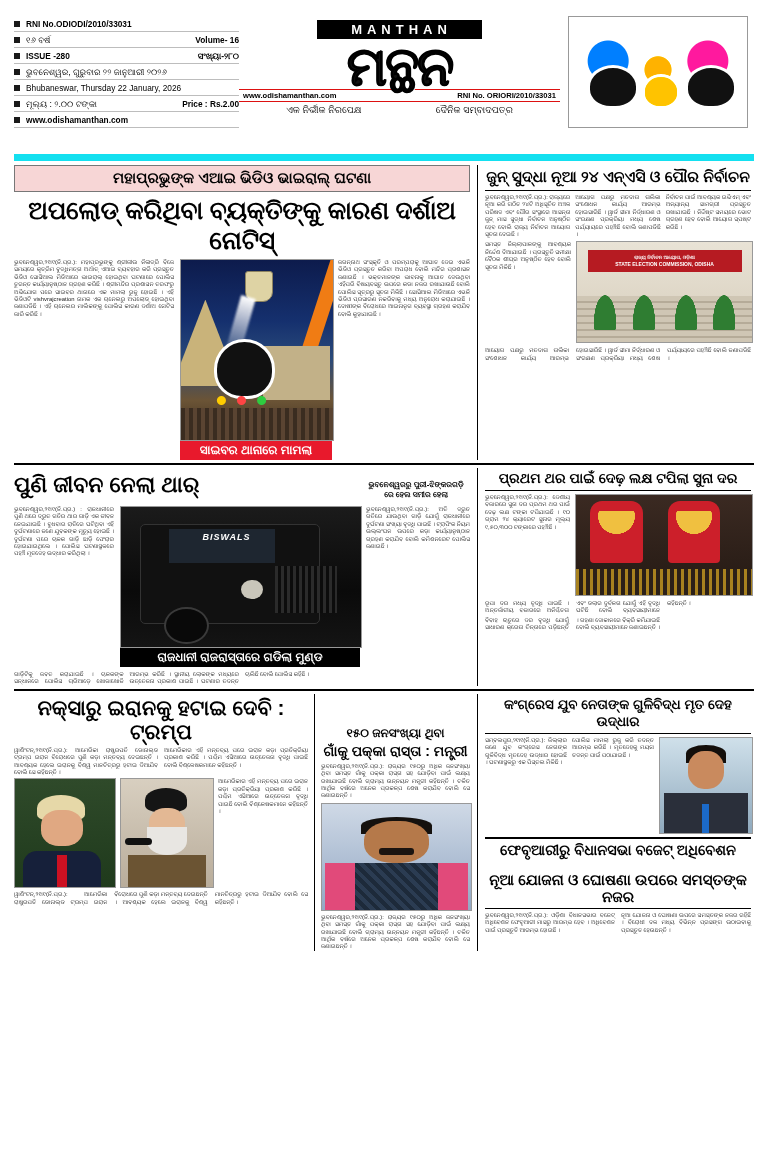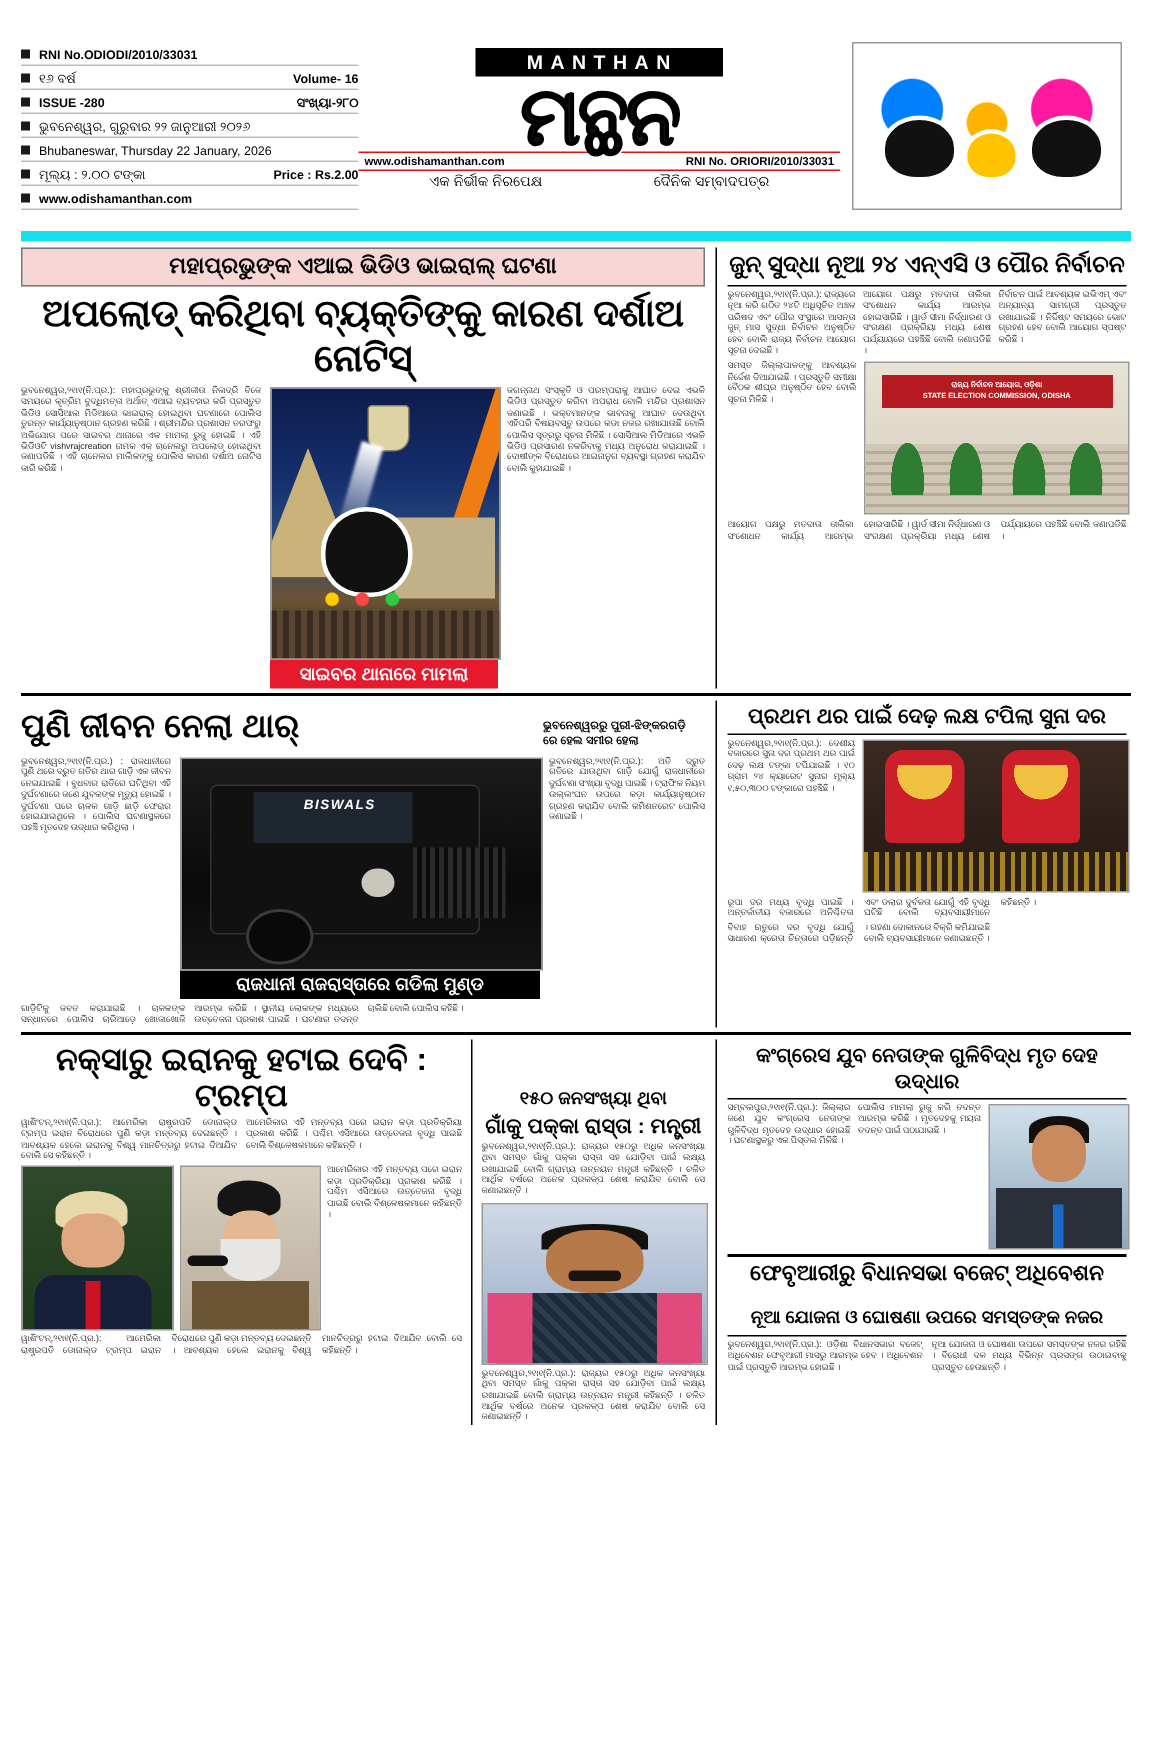--- a/index.html
+++ b/index.html
@@ -4,21 +4,21 @@
 <style>
   html,body{margin:0;padding:0;background:#ffffff;}
   body{
     width:768px;height:1163px;
     font-family:"Liberation Sans","DejaVu Sans",sans-serif;
     color:#000;overflow:hidden;position:relative;
   }
   .page{position:relative;width:768px;height:1163px;background:#fff;}
 
   
-  .masthead{position:relative;height:152px;padding:24px 14px 0 14px;box-sizing:border-box;display:flex;}
+  .masthead{position:relative;height:152px;padding:12px 14px 0 14px;box-sizing:border-box;display:flex;}
   .mh-left{width:225px;flex:0 0 225px;padding-top:4px;}
   .mh-row{display:flex;align-items:center;border-bottom:1px solid #bdbdbd;font-size:8.3px;line-height:12px;padding:1.5px 0 1.5px 0;}
   .mh-row .bullet{width:6px;height:6px;background:#1a1a1a;flex:0 0 6px;margin-right:6px;}
   .mh-row .l{flex:1;white-space:nowrap;overflow:hidden;}
   .mh-row .r{white-space:nowrap;font-weight:bold;padding-left:4px;}
   .mh-row .l.b{font-weight:bold;}
   .mh-row .odia{font-size:8.6px;}
 
   .mh-center{flex:1;position:relative;text-align:center;padding-top:6px;}
   .mh-title-bar{display:inline-block;background:#000;color:#fff;font-size:13px;font-weight:bold;letter-spacing:5px;padding:2px 30px 2px 34px;margin:2px 0 0 0;}
@@ -40,21 +40,21 @@
 
   .band{display:flex;}
   .col-left{width:463px;flex:0 0 463px;padding-right:7px;box-sizing:border-box;}
   .col-right{width:274px;flex:0 0 274px;padding-left:7px;box-sizing:border-box;border-left:1px solid #000;}
 
   .kicker{background:#f7d6d6;border:1px solid #777;text-align:center;font-size:15px;font-weight:bold;padding:3px 0 4px 0;margin-bottom:3px;letter-spacing:0px;}
   .headline-xl{font-size:25px;font-weight:bold;text-align:center;line-height:30px;letter-spacing:-0.3px;margin:2px 0 4px 0;}
   .headline-l{font-size:19px;font-weight:bold;text-align:center;line-height:24px;margin:2px 0 3px 0;}
   .headline-m{font-size:15.5px;font-weight:bold;text-align:center;line-height:20px;margin:2px 0 3px 0;}
   .headline-s{font-size:13px;font-weight:bold;text-align:center;line-height:17px;margin:2px 0 3px 0;}
-  .subhead-sm{font-size:7.6px;font-weight:bold;line-height:9.5px;text-align:left;}
+  .subhead-sm{font-size:7.6px;font-weight:bold;line-height:9.5px;text-align:center;}
   .cols3{column-count:3;column-gap:7px;}
   .cols4{column-count:4;column-gap:6px;}
   .bodytext{font-size:5.9px;line-height:7.4px;text-align:justify;color:#222;word-spacing:-0.3px;}
 
   .photo{position:relative;overflow:hidden;background:#ddd;border:1px solid #999;}
   .cap-red{background:#e8192c;color:#fff;text-align:center;font-size:12px;font-weight:bold;padding:2px 0 3px 0;}
   .cap-black{background:#000;color:#fff;text-align:center;font-size:12px;font-weight:bold;padding:2px 0 3px 0;}
 
   
   .ph-deity{background:
@@ -412,21 +412,21 @@
                 <div class="lan"></div>
               </div>
             </div>
           </div>
         </div>
 
         <div class="rule-h2"></div>
 
         <div>
           <div class="headline-s" style="font-size:14.5px;">ଫେବୃଆରୀରୁ ବିଧାନସଭା ବଜେଟ୍ ଅଧିବେଶନ</div>
-          <div class="headline-s" style="font-size:12px;font-weight:bold;margin-top:12px;">ନୂଆ ଯୋଜନା ଓ ଘୋଷଣା ଉପରେ ସମସ୍ତଙ୍କ ନଜର</div>
+          <div class="headline-s" style="font-size:15px;font-weight:bold;margin-top:12px;">ନୂଆ ଯୋଜନା ଓ ଘୋଷଣା ଉପରେ ସମସ୍ତଙ୍କ ନଜର</div>
           <div class="rule-h"></div>
           <div style="display:flex;gap:6px;">
             <div style="flex:1;">
               <div class="bodytext">ଭୁବନେଶ୍ୱର,୨୧ା୧(ନି.ପ୍ର.): ଓଡ଼ିଶା ବିଧାନସଭାର ବଜେଟ୍ ଅଧିବେଶନ ଫେବୃଆରୀ ମାସରୁ ଆରମ୍ଭ ହେବ । ଅଧିବେଶନ ପାଇଁ ପ୍ରସ୍ତୁତି ଆରମ୍ଭ ହୋଇଛି ।</div>
             </div>
             <div style="flex:1;">
               <div class="bodytext">ନୂଆ ଯୋଜନା ଓ ଘୋଷଣା ଉପରେ ସମସ୍ତଙ୍କ ନଜର ରହିଛି । ବିରୋଧୀ ଦଳ ମଧ୍ୟ ବିଭିନ୍ନ ପ୍ରସଙ୍ଗ ଉଠାଇବାକୁ ପ୍ରସ୍ତୁତ ହେଉଛନ୍ତି ।</div>
             </div>
           </div>
         </div>

